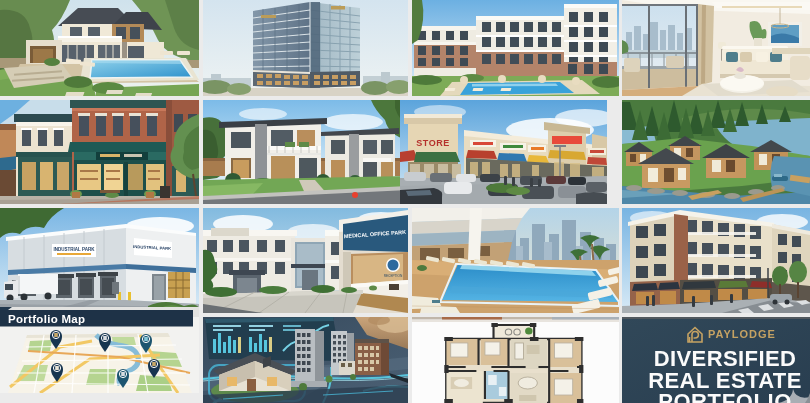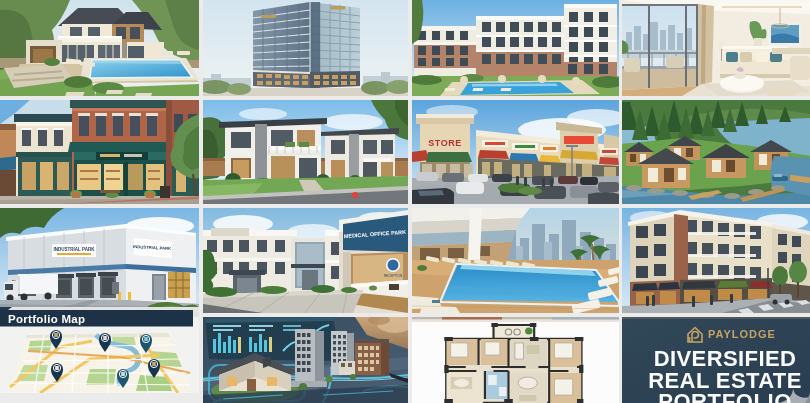--- a/index.html
+++ b/index.html
@@ -574,21 +574,21 @@
 
 <path d="M96,80 L112,80 L126,96 L104,98 Z" fill="#cfc9ba"></path>
 
 <path d="M0,98 L205,88 L205,104 L0,104 Z" fill="#73777b"></path>
 <path d="M0,96 L205,86 L205,90 L0,100 Z" fill="#c2c2be"></path>
 
 <circle cx="152" cy="95" r="3" fill="#e8402e"></circle>
 </svg>
 </div>
 
-<div class="cell" style="left:412px;top:100px;width:207px;height:104px">
+<div class="cell" style="left:400px;top:100px;width:207px;height:104px">
 <svg width="207" height="104" viewBox="0 0 207 104">
 <defs>
 <linearGradient id="sky5" x1="0" y1="0" x2="0" y2="1">
 <stop offset="0" stop-color="#5ba4dc"></stop>
             <stop offset="1" stop-color="#d6eaf6"></stop>
 </linearGradient>
 </defs>
 
 <rect width="207" height="104" fill="url(#sky5)"></rect>
 <ellipse cx="150" cy="30" rx="44" ry="12" fill="#ffffff" opacity="0.85"></ellipse>

